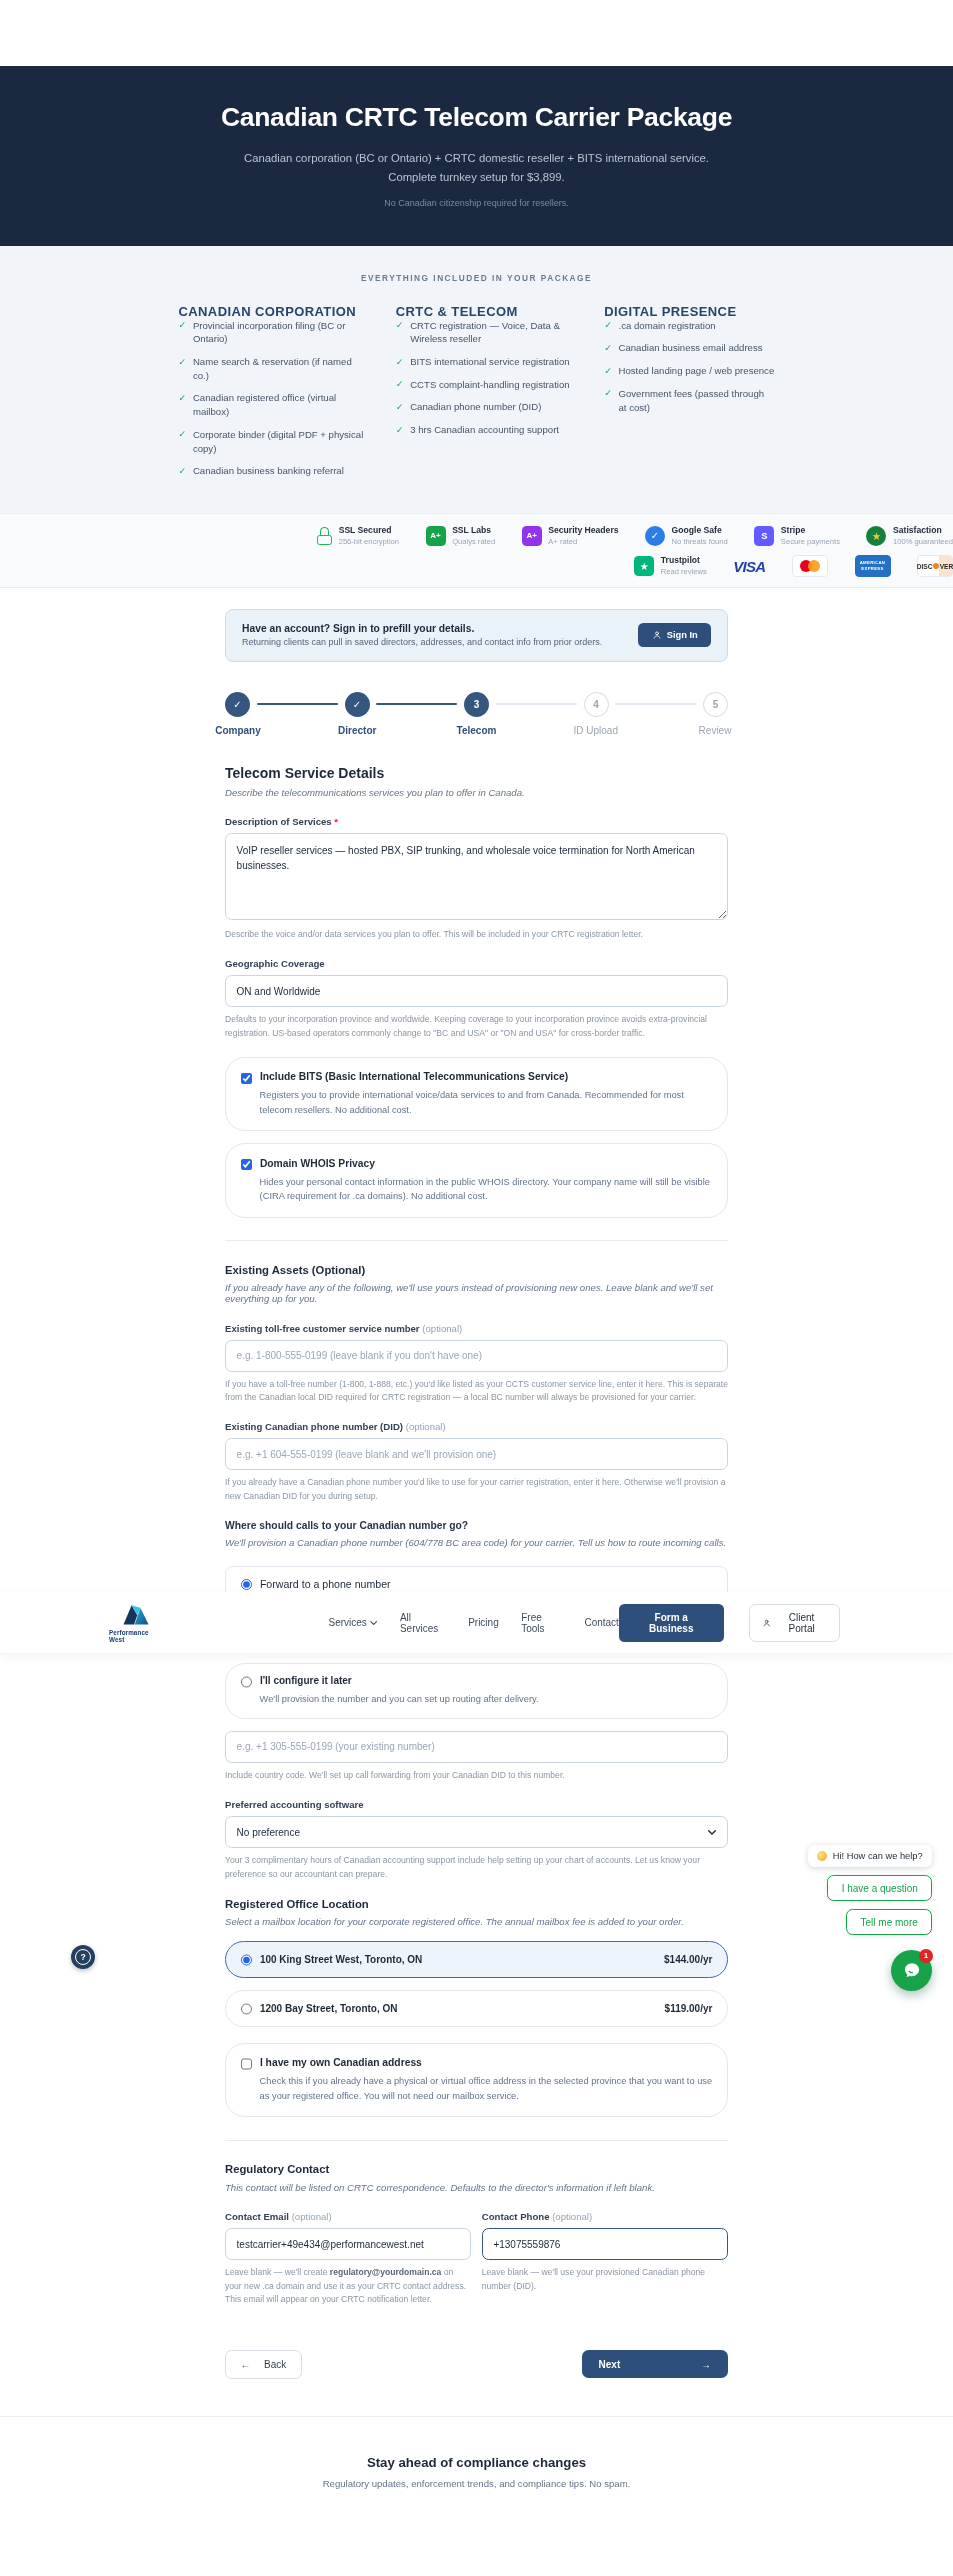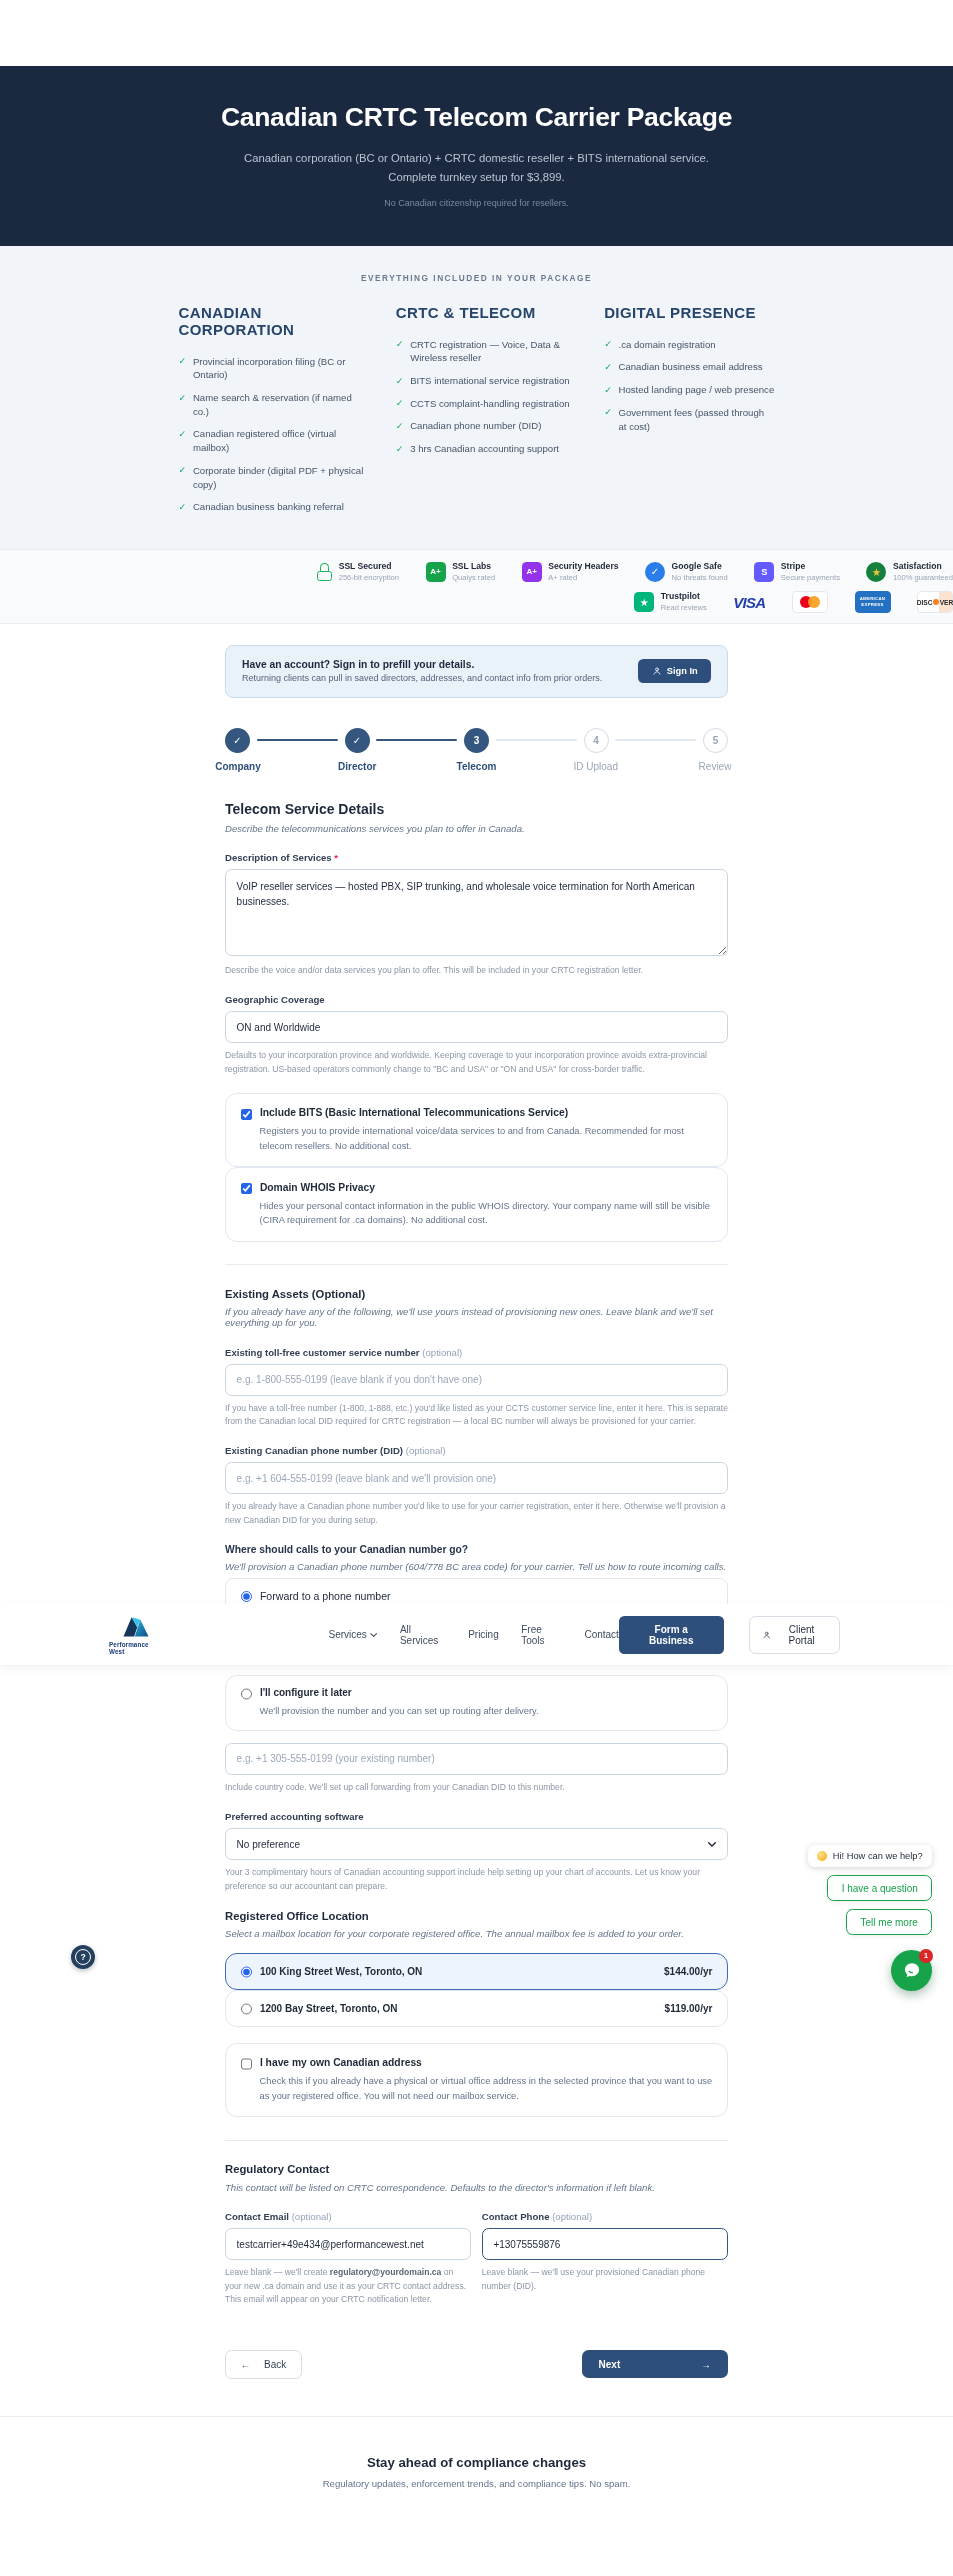--- a/index.html
+++ b/index.html
@@ -10,21 +10,21 @@
   .top-gap { height:66px; background:#fff; }
   .hero { background:#1a2940; text-align:center; padding:36px 26.5px 38px; }
   .hero h1 { color:#fff; font-size:26.5px; font-weight:700; letter-spacing:-0.3px; margin-bottom:16px; }
   .hero .sub { color:#b9c3d2; font-size:11.3px; line-height:1.7; max-width:516px; margin:0 auto 10.6px; }
   .hero .note { color:#7c8aa0; font-size:9px; }
 
   
   .included { background:#f1f5f9; padding:26.5px 0 26.5px; }
   .included .kicker { text-align:center; color:#6b7a8d; font-size:8.3px; letter-spacing:1.5px; font-weight:600; margin-bottom:21px; }
   .included .cols { width:596px; margin:0 auto; display:grid; grid-template-columns:1.05fr 1fr .95fr; gap:29px; }
-  .included h3 { color:#27456b; font-size:15px; letter-spacing:0.4px; font-weight:700; margin-bottom:17px; }
+  .included h3 { color:#27456b; font-size:13px; letter-spacing:0.4px; font-weight:700; margin-bottom:0; }
   .included ul { list-style:none; }
   .included li { display:flex; gap:6.6px; font-size:9.6px; color:#475569; line-height:1.45; margin-bottom:8.6px; }
   .tick { color:#1fab5e; font-weight:700; font-size:9.3px; flex:none; margin-top:0.7px; }
 
   
   .trust { background:#f8fafc; border-top:0.7px solid #e8edf2; border-bottom:0.7px solid #e8edf2; padding:10.6px 0 9.3px; }
   .trust .row { display:flex; justify-content:flex-end; align-items:center; gap:26.5px; }
   .trust .row + .row { margin-top:8px; }
   .badge { display:flex; align-items:center; gap:6.6px; }
   .badge .bt { font-size:8.6px; font-weight:700; color:#1f2937; line-height:1.35; }
@@ -78,21 +78,21 @@
   .opt { color:#94a3b8; font-weight:400; }
   .req { color:#e11d48; }
   .tinput { width:100%; height:32px; border:0.7px solid #cbd5e1; border-radius:6.6px; padding:0 10.6px; font-size:10px; color:#1e293b; font-family:inherit; background:#fff; }
   .tinput::placeholder, textarea::placeholder { color:#9aa7b8; }
   .tinput.focused { border:1.3px solid #35577f; }
   textarea.tarea { width:100%; height:87px; border:0.7px solid #cbd5e1; border-radius:6.6px; padding:8.6px 10.6px; font-size:10px; line-height:1.55; color:#1e293b; font-family:inherit; resize:vertical; }
   .helper { font-size:8.6px; color:#8b96a5; line-height:1.55; margin-top:6px; }
   .helper b { color:#5b6776; }
   .selectbox { width:100%; height:32px; border:0.7px solid #cbd5e1; border-radius:6.6px; padding:0 10.6px; font-size:10px; color:#1e293b; background:#fff; display:flex; align-items:center; justify-content:space-between; cursor:pointer; }
 
-  .card { border:0.7px solid #e2e8f0; border-radius:12px; padding:13.2px 14.6px; margin-bottom:0; background:#fff; }
+  .card { border:0.7px solid #e2e8f0; border-radius:20px; padding:13.2px 14.6px; margin-bottom:12px; background:#fff; }
   .card .crow { display:flex; align-items:flex-start; gap:8px; }
   .card input[type=checkbox], .card input[type=radio] { width:11.3px; height:11.3px; accent-color:#2563eb; margin-top:1.3px; flex:none; }
   .card .ct { font-size:10.3px; font-weight:700; color:#1f2937; }
   .card .cd { font-size:9.3px; color:#64748b; line-height:1.55; margin-top:4.6px; margin-left:19px; }
   .card.slim { padding:11.3px 14.6px; }
   .card.sel { border:1px solid #3e6cb0; background:#eef4fb; }
   .card .price { margin-left:auto; font-size:10px; font-weight:600; color:#1f2937; }
   .card .rl { font-size:10px; font-weight:600; color:#1f2937; }
 
   hr.div { border:none; border-top:0.7px solid #e7ecf1; margin:22.5px 0; }
@@ -376,21 +376,21 @@
       <div class="helper">If you have a toll-free number (1-800, 1-888, etc.) you'd like listed as your CCTS customer service line, enter it here. This is separate from the Canadian local DID required for CRTC registration — a local BC number will always be provisioned for your carrier.</div>
     </div>
 
     <div class="field">
       <label class="flabel"><span>Existing Canadian phone number (DID)</span> <span class="opt">(optional)</span></label>
       <input class="tinput" placeholder="e.g. +1 604-555-0199 (leave blank and we'll provision one)" style="">
       <div class="helper">If you already have a Canadian phone number you'd like to use for your carrier registration, enter it here. Otherwise we'll provision a new Canadian DID for you during setup.</div>
     </div>
 
     <h4 class="sec">Where should calls to your Canadian number go?</h4>
-    <p class="sec-sub" style="margin-bottom:6px">We'll provision a Canadian phone number (604/778 BC area code) for your carrier. Tell us how to route incoming calls.</p>
+    <p class="sec-sub" style="margin-bottom:18px">We'll provision a Canadian phone number (604/778 BC area code) for your carrier. Tell us how to route incoming calls.</p>
 
     <div class="route-forward">
       <div class="crow" style="display:flex;align-items:center;gap:8px">
         <input type="radio" name="routing" checked="" style="width: 11.3px; height: 11.3px; accent-color: rgb(37, 99, 235);">
         <span class="rl">Forward to a phone number</span>
       </div>
     </div>
 
     <div class="navband-wrap">
       <div class="navband">

